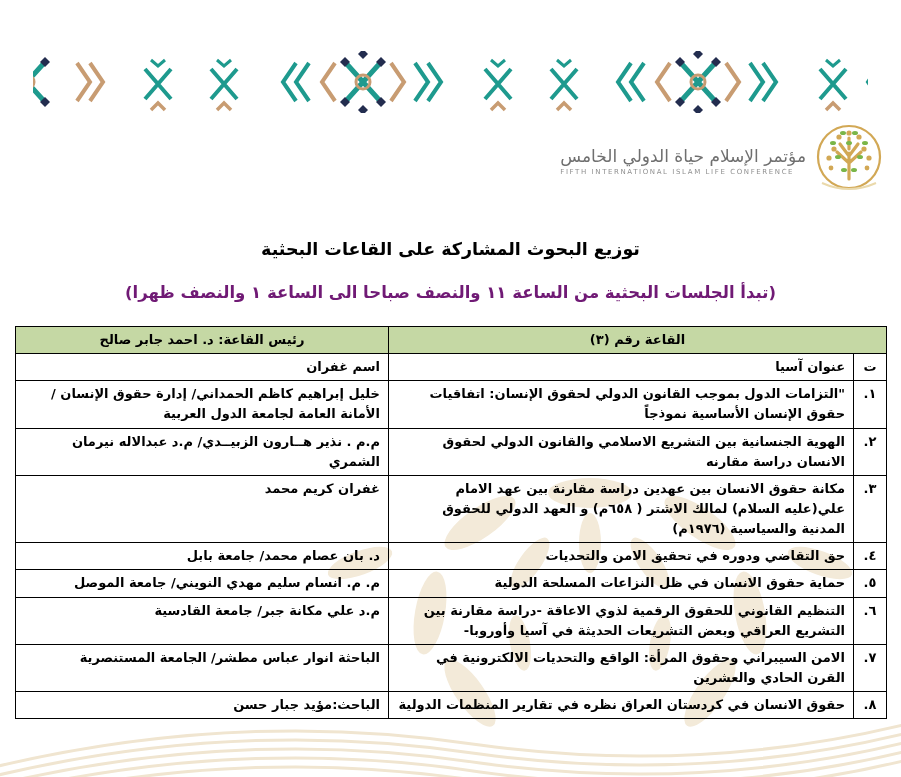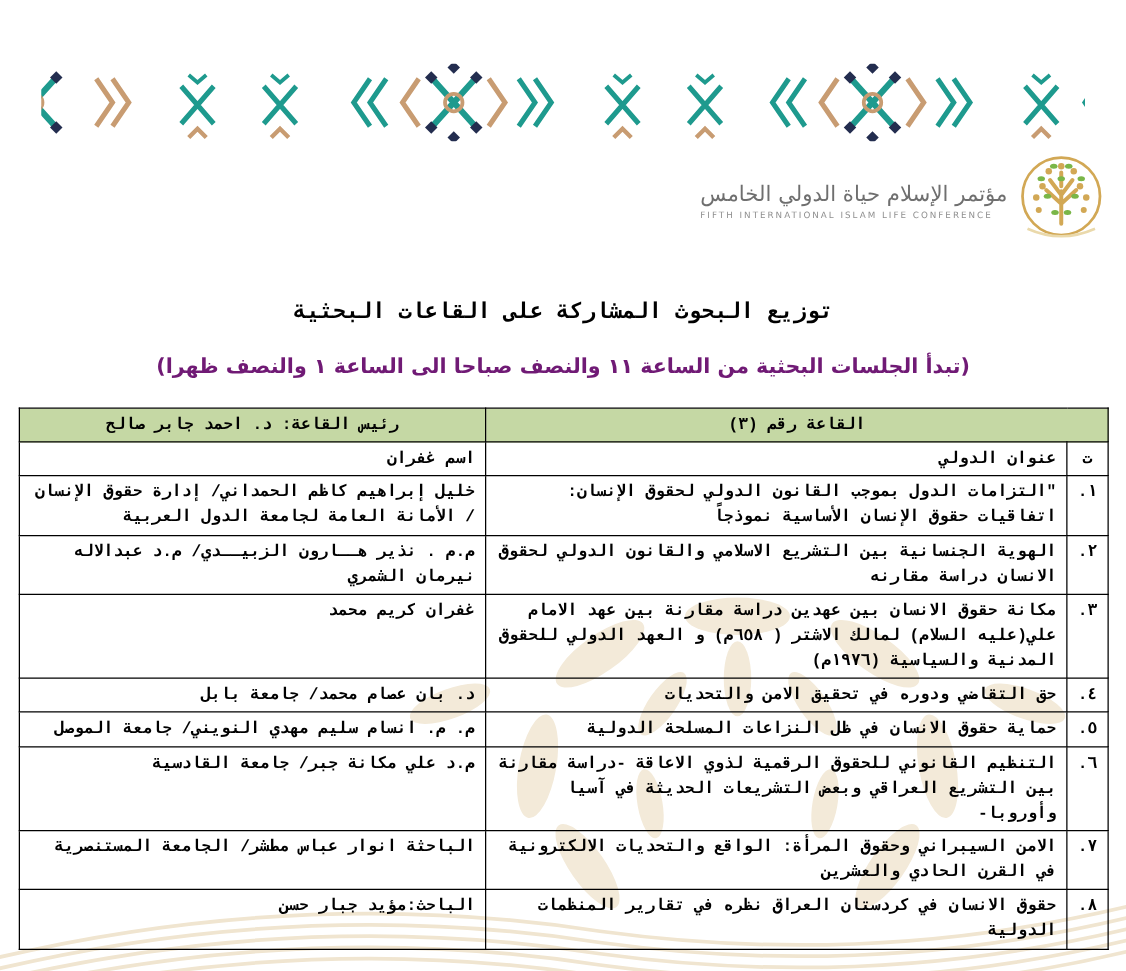--- a/index.html
+++ b/index.html
@@ -11,32 +11,32 @@
 
   
   .logo{position:absolute;top:80px;right:16px;display:flex;align-items:center;gap:7px;z-index:3;}
   .logo-text{display:flex;flex-direction:column;align-items:flex-start;}
   .logo-ar{font-size:17px;color:#6f6f6f;direction:rtl;line-height:1.2;}
   .logo-en{font-size:7px;color:#8f8f8f;letter-spacing:1.6px;margin-top:2px;white-space:nowrap;}
   .emblem{width:72px;height:76px;}
 
   
   .title{position:absolute;top:196px;left:0;right:0;text-align:center;direction:rtl;
-         font-size:17.5px;font-weight:bold;color:#000;z-index:3;font-family:Liberation Mono, monospace;}
+         font-size:17.5px;font-weight:bold;color:#000;z-index:3;}
   .subtitle{position:absolute;top:240px;left:0;right:0;text-align:center;direction:rtl;
          font-size:16.5px;font-weight:bold;color:#701a75;z-index:3;}
 
   
   .watermark{position:absolute;left:0;top:430px;width:901px;height:347px;z-index:1;}
 
   
   .grid{position:absolute;top:283px;left:15px;width:871px;border-collapse:collapse;
         table-layout:fixed;z-index:2;background:transparent;direction:rtl;}
   .grid td{border:1px solid #000;padding:3px 8px;font-weight:bold;font-size:13px;
-        line-height:1.55;vertical-align:top;color:#000;background:transparent;word-wrap:break-word;font-family:Liberation Mono, monospace;}
+        line-height:1.55;vertical-align:top;color:#000;background:transparent;word-wrap:break-word;}
   .col-no{width:33px;}
   .col-title{width:465px;}
   .col-res{width:373px;}
   .green{background:#c5d8a4 !important;font-size:14px;text-align:center;padding:4px 8px;}
   .c-no{text-align:center;padding:3px 2px;}
 </style>
 </head>
 <body>
 
 <div class="page">
@@ -150,21 +150,21 @@
       <col class="col-title">
       <col class="col-res">
     </colgroup>
     <thead>
       <tr>
         <td colspan="2" class="green">القاعة رقم (٣)</td>
         <td class="green">رئيس القاعة: د. احمد جابر صالح</td>
       </tr>
       <tr>
         <td class="c-no">ت</td>
-        <td>عنوان الدولي</td>
+        <td>عنوان آسيا</td>
         <td>اسم غفران</td>
       </tr>
     </thead>
     <tbody>
         <tr>
           <td class="c-no">١.</td>
           <td class="c-title">"التزامات الدول بموجب القانون الدولي لحقوق الإنسان: اتفاقيات حقوق الإنسان الأساسية نموذجاً</td>
           <td class="c-res">خليل إبراهيم كاظم الحمداني/ إدارة حقوق الإنسان / الأمانة العامة لجامعة الدول العربية</td>
         </tr>
         <tr>

